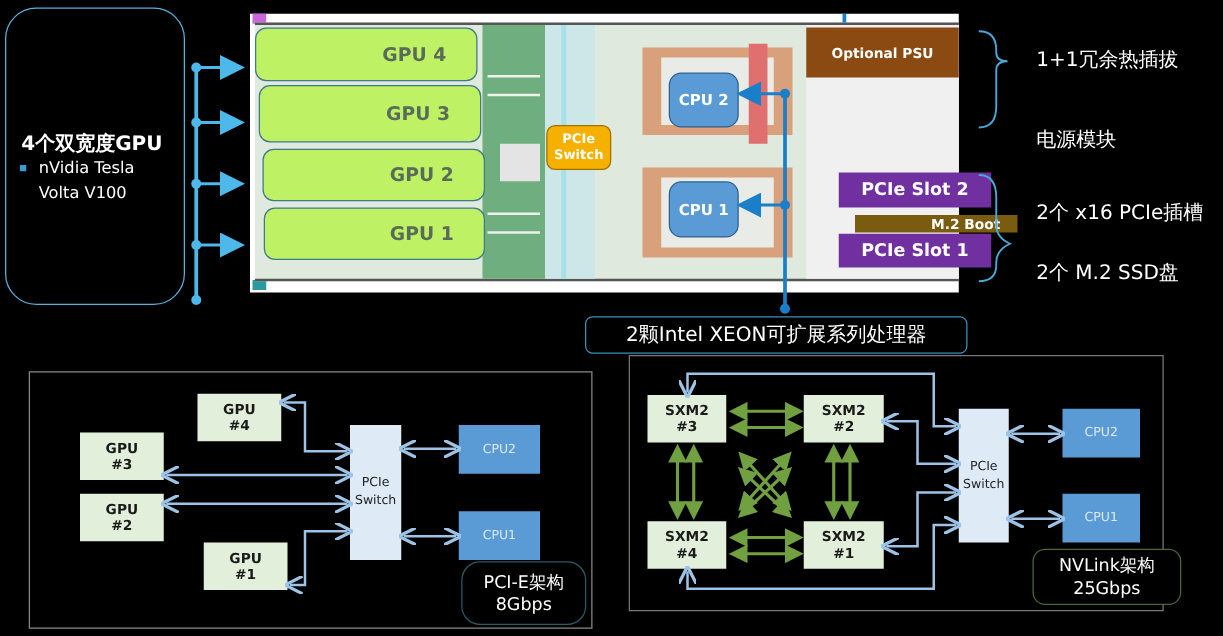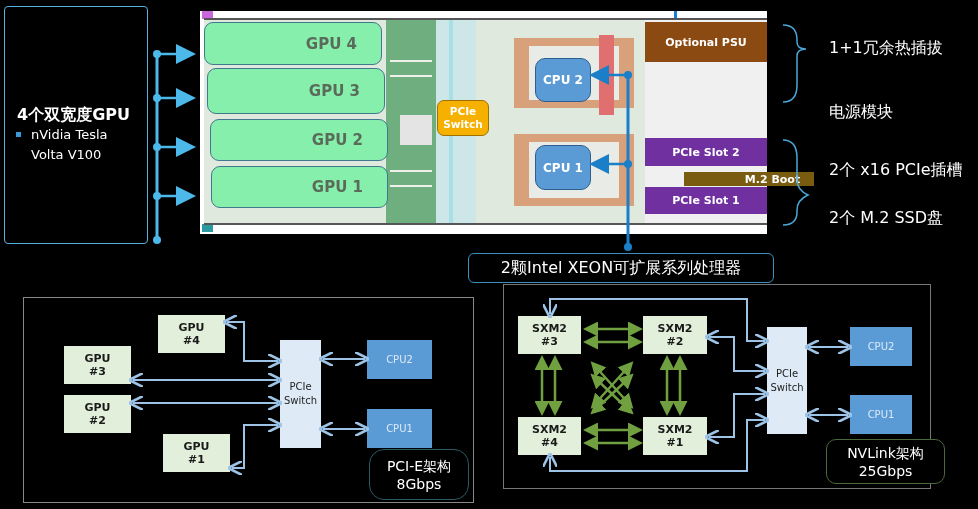--- a/index.html
+++ b/index.html
@@ -1,40 +1,40 @@
 <!DOCTYPE html>
 <html><head>
 <meta charset="utf-8">
 <style>
   html, body { margin:0; padding:0; background:#000; }
   body { width:978px; height:509px; position:relative; overflow:hidden;
          font-family:"DejaVu Sans", "Liberation Sans", sans-serif; color:#fff; }
   .abs { position:absolute; }
   
   #gpu-callout { left:4px; top:6px; width:144px; height:238px; border:1.5px solid #5ab0dc;
-                 border-radius:4px; box-sizing:border-box; }
+                 border-radius:25px; box-sizing:border-box; }
   #gpu-callout .title { position:absolute; left:12px; top:98px; font-size:16px; font-weight:bold; }
   #gpu-callout .bullet { position:absolute; left:11px; top:125px; width:5px; height:5px; background:#3a9ad6; }
   #gpu-callout .line1 { position:absolute; left:26px; top:120px; font-size:13px; }
   #gpu-callout .line2 { position:absolute; left:26px; top:140px; font-size:13px; }
   
   #board { left:200px; top:11px; width:567px; height:223px; background:#fff; }
   #board-inner { position:absolute; left:4px; top:7px; width:563px; height:203px; background:#dfe9de;
                  border-top:2px solid #555; border-bottom:2px solid #555; }
-  .gpu { position:absolute; background:#86efac; border:1.5px solid #3f7a8c; border-radius:9px; box-sizing:border-box;
+  .gpu { position:absolute; background:#bef264; border:1.5px solid #3f7a8c; border-radius:9px; box-sizing:border-box;
          color:#5a6b5a; font-weight:bold; font-size:15px; display:flex; align-items:center; justify-content:flex-end; padding-right:24px; }
   .mb-green { position:absolute; background:#6fae7e; }
   .mem-strip { position:absolute; background:#f0f0ea; height:2px; }
   .chip { position:absolute; background:#5b9bd5; border:1.5px solid #2f5f90; border-radius:10px; box-sizing:border-box;
           color:#fff; font-weight:bold; font-size:12px; display:flex; align-items:center; justify-content:center; }
   .switch-chip { position:absolute; background:#f5b000; border:1.5px solid #a07000; border-radius:7px; box-sizing:border-box;
           color:#fff; font-weight:bold; font-size:10.5px; text-align:center; line-height:13px; display:flex; align-items:center; justify-content:center; }
   .socket { position:absolute; background:#d9a07c; }
   .psu { position:absolute; background:#8b4a12; color:#fff; font-weight:bold; font-size:11px; display:flex; align-items:center; justify-content:center; }
-  .slot { position:absolute; background:#7030a0; color:#fff; font-weight:bold; font-size:11px; display:flex; align-items:center; justify-content:center; }
+  .slot { position:absolute; background:#7030a0; color:#fff; font-weight:bold; font-size:14px; display:flex; align-items:center; justify-content:center;margin-left:26px; }
   .m2 { position:absolute; background:#7a5c10; color:#fff; font-weight:bold; font-size:11px; display:flex; align-items:center; justify-content:center;padding-left:47px; }
   .brace-text { position:absolute; font-size:16px; color:#fff; }
   #xeon-label { left:468px; top:253px; width:306px; height:30px; border:1.5px solid #3a8fbd; border-radius:6px; box-sizing:border-box;
                 font-size:16px; display:flex; align-items:center; justify-content:center; }
   
   .panel { position:absolute; border:1.5px solid #888; box-sizing:border-box; background:#000; }
   .box-g { position:absolute; background:#e2efda; color:#1a1a1a; font-weight:bold; font-size:11px; text-align:center;
            display:flex; flex-direction:column; align-items:center; justify-content:center; line-height:13px; }
   .box-sw { position:absolute; background:#deebf7; color:#222; font-size:10px; text-align:center; display:flex; align-items:center; justify-content:center; line-height:14px; }
   .box-cpu { position:absolute; background:#5b9bd5; color:#dce9f7; font-size:10px; display:flex; align-items:center; justify-content:center; }

